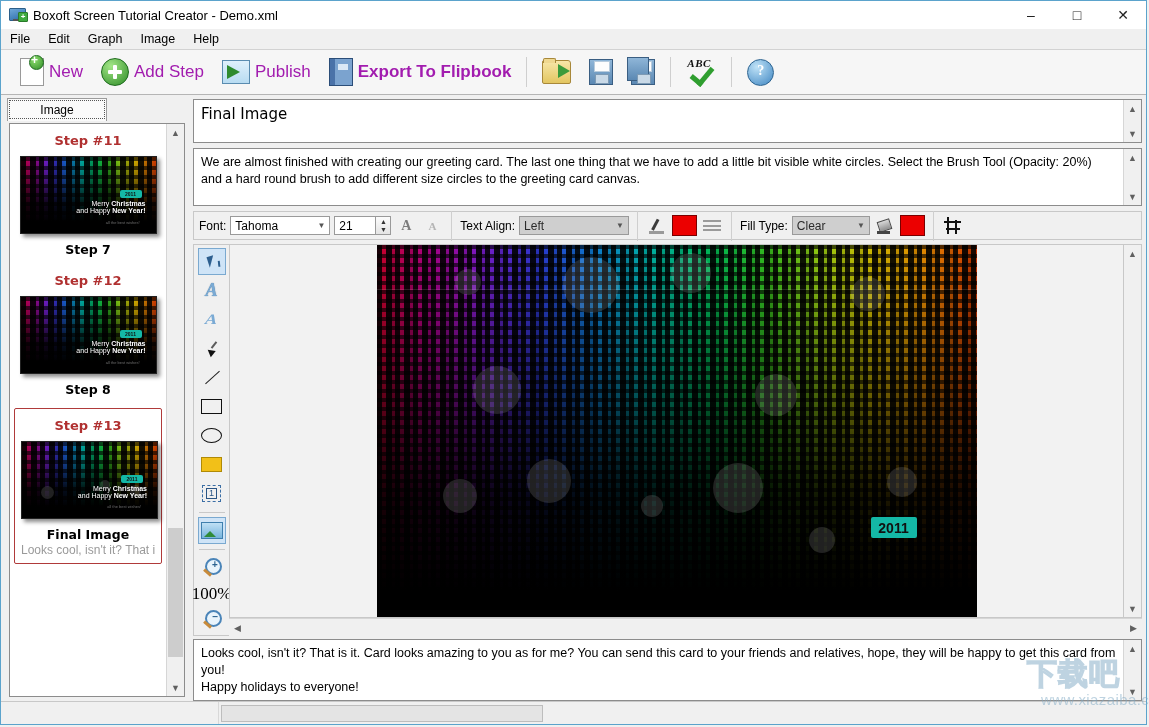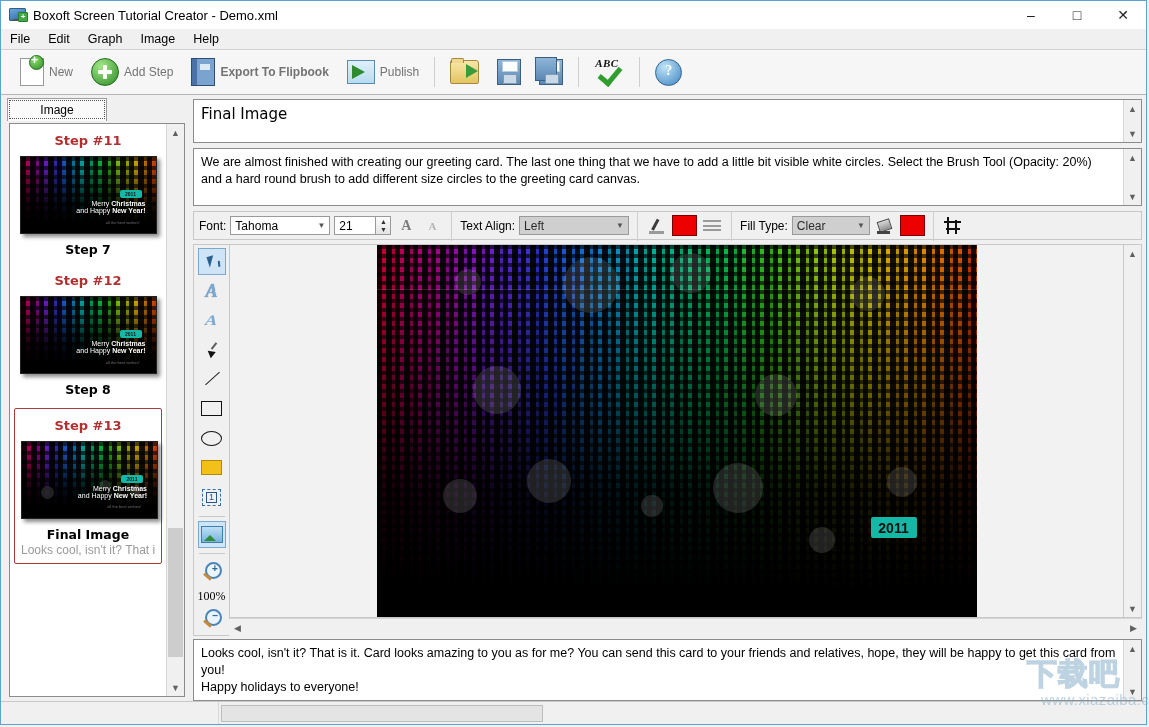--- a/index.html
+++ b/index.html
@@ -23,21 +23,21 @@
   .wbtn{width:46px;height:28px;display:flex;align-items:center;justify-content:center;font-size:14px;color:#222;}
   
   .menubar{height:20px;display:flex;align-items:center;background:#f0f0f0;flex:0 0 auto;}
   .menu-item{padding:2px 9px;font-size:12.5px;color:#000;}
   
   .toolbar{
     height:44px;background:#f6f6f6;border-top:1px solid #d2d2d2;border-bottom:1px solid #b5b5b5;
     display:flex;align-items:center;padding-left:10px;gap:0;flex:0 0 auto;
   }
   .tb-btn{display:flex;align-items:center;gap:5px;height:38px;padding:0 9px;}
-  .tb-label{font-size:12px;color:#737373;white-space:nowrap;}
+  .tb-label{font-size:17px;color:#a21caf;white-space:nowrap;}
   .tb-label.bold{font-weight:bold;}
   .tb-sep{width:1px;height:30px;background:#cfcfcf;margin:0 6px;}
   .ico{position:relative;flex:0 0 auto;text-align:center;}
   
   .ico-new{width:22px;height:26px;background:#fff;border:1px solid #9a9a9a;}
   .ico-new:after{content:"";position:absolute;left:8px;top:-4px;width:13px;height:13px;border-radius:50%;background:radial-gradient(circle at 35% 30%,#8ede6e,#2f8c27);border:1px solid #1d6b1d;}
   .ico-new:before{content:"+";position:absolute;left:10px;top:-5px;color:#fff;font-size:12px;font-weight:bold;line-height:13px;z-index:2;}
   
   .ico-plus{width:26px;height:26px;border-radius:50%;background:radial-gradient(circle at 35% 28%,#a3e787,#2d8b26);border:1px solid #1d6b1d;}
   .ico-plus:after{content:"";position:absolute;left:6px;top:11px;width:14px;height:4px;background:#fff;border-radius:1px;}
@@ -157,21 +157,21 @@
   .t-ell{width:19px;height:13px;border:1.5px solid #111;border-radius:50%;}
   .t-fill{width:19px;height:13px;background:#f2c018;border:1px solid #b08a06;}
   .t-num{width:17px;height:15px;border:1px dashed #3b6ea5;display:flex;align-items:center;justify-content:center;}
   .t-num span{font-size:9px;color:#2a5585;border:1px solid #2a5585;padding:0 2px;line-height:9px;}
   .t-img{width:20px;height:15px;background:linear-gradient(#bfe0f5,#76b4dd);border:1px solid #3f7fae;position:relative;}
   .t-img:after{content:"";position:absolute;left:2px;bottom:1px;width:0;height:0;border-left:6px solid transparent;border-right:6px solid transparent;border-bottom:6px solid #2f8b3a;}
   .mag{width:20px;height:20px;position:relative;}
   .mag .gl{position:absolute;right:0;top:0;width:13px;height:13px;border-radius:50%;border:2px solid #4a84b8;background:#e9f4fc;}
   .mag .hd{position:absolute;left:0;bottom:1px;width:9px;height:3px;background:#c78a3a;transform:rotate(40deg);transform-origin:right;}
   .mag .sg{position:absolute;right:4px;top:1px;font-size:10px;color:#2c6390;line-height:11px;font-weight:bold;}
-  .zoomlbl{font-size:12px;font-family:"Liberation Serif",serif;margin:1px 0 2px;}
+  .zoomlbl{font-size:17px;font-family:"Liberation Serif",serif;margin:1px 0 2px;}
   .canvaswrap{flex:1 1 auto;display:flex;flex-direction:column;min-width:0;}
   .canvasrow{flex:1 1 auto;display:flex;min-height:0;}
   .canvas-outer{
     flex:1 1 auto;background:#f2f2f2;border:1px solid #c8c8c8;position:relative;overflow:hidden;
     display:flex;align-items:flex-start;justify-content:center;
   }
   
   .card{position:relative;background:#000;overflow:hidden;}
   .card .bars{position:absolute;inset:0;
     background:
@@ -243,26 +243,26 @@
   <div class="toolbar">
     <div class="tb-btn">
       <span class="ico ico-new"></span>
       <span class="tb-label">New</span>
     </div>
     <div class="tb-btn">
       <span class="ico ico-plus"></span>
       <span class="tb-label">Add Step</span>
     </div>
     <div class="tb-btn">
+      <span class="ico ico-pub"></span>
+      <span class="tb-label">Publish</span>
+    </div>
+    <div class="tb-btn">
       <span class="ico ico-book"></span>
       <span class="tb-label bold">Export To Flipbook</span>
-    </div>
-    <div class="tb-btn">
-      <span class="ico ico-pub"></span>
-      <span class="tb-label">Publish</span>
     </div>
     <div class="tb-sep"></div>
     <div class="tb-btn">
       <span class="ico ico-folder"></span>
     </div>
     <div class="tb-btn">
       <span class="ico ico-save"></span>
     </div>
     <div class="tb-btn">
       <span class="ico ico-save ico-saveas">

